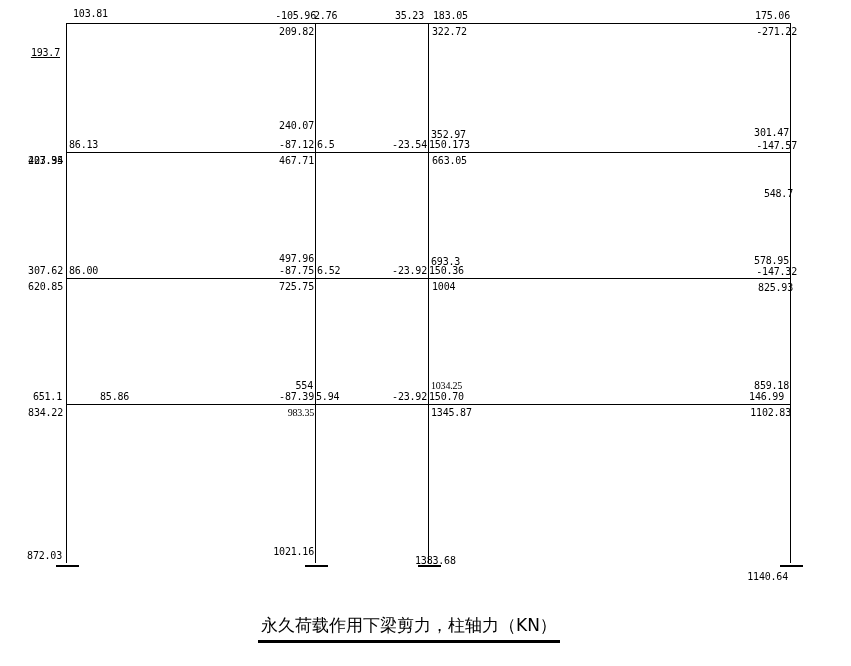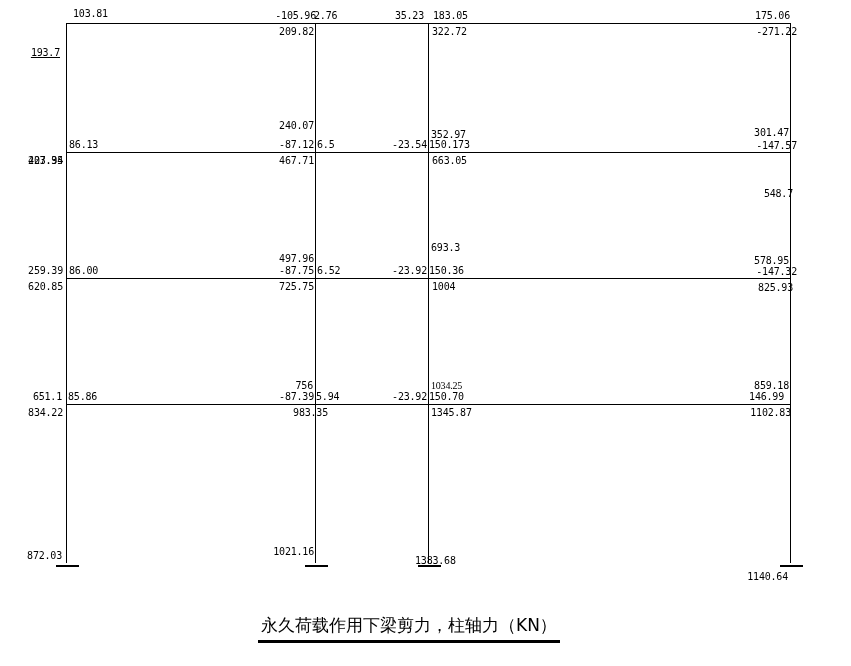--- a/index.html
+++ b/index.html
@@ -71,41 +71,41 @@
       <span class="lbl" style="right: 537px; top: 140px;">-87.12</span>
       <span class="lbl" style="left: 317px; top: 140px;">6.5</span>
       <span class="lbl" style="right: 537px; top: 156px;">467.71</span>
       <span class="lbl" style="left: 431px; top: 130px;">352.97</span>
       <span class="lbl" style="right: 424px; top: 140px;">-23.54</span>
       <span class="lbl" style="left: 429px; top: 140px;">150.173</span>
       <span class="lbl" style="left: 432px; top: 156px;">663.05</span>
       <span class="lbl" style="right: 62px; top: 128px;">301.47</span>
       <span class="lbl" style="right: 54px; top: 141px;">-147.57</span>
       <span class="lbl" style="right: 58px; top: 156px; margin-top: 33px;">548.7</span>
-      <span class="lbl" style="right: 788px; top: 266px;">259.39</span>
+      <span class="lbl" style="right: 788px; top: 266px;">307.62</span>
       <span class="lbl" style="left: 69px; top: 266px;">86.00</span>
       <span class="lbl" style="right: 788px; top: 282px;">620.85</span>
       <span class="lbl" style="right: 537px; top: 254px;">497.96</span>
       <span class="lbl" style="right: 537px; top: 266px;">-87.75</span>
       <span class="lbl" style="left: 317px; top: 266px;">6.52</span>
       <span class="lbl" style="right: 537px; top: 282px;">725.75</span>
-      <span class="lbl" style="left: 431px; top: 243px;">693.3</span>
+      <span class="lbl" style="left: 431px; top: 257px;">693.3</span>
       <span class="lbl" style="right: 424px; top: 266px;">-23.92</span>
       <span class="lbl" style="left: 429px; top: 266px;">150.36</span>
       <span class="lbl" style="left: 432px; top: 282px;">1004</span>
       <span class="lbl" style="right: 62px; top: 256px;">578.95</span>
       <span class="lbl" style="right: 54px; top: 267px;">-147.32</span>
       <span class="lbl" style="right: 58px; top: 283px;">825.93</span>
       <span class="lbl" style="right: 789px; top: 392px;">651.1</span>
-      <span class="lbl" style="left: 68px; top: 392px;">85.86</span>
+      <span class="lbl" style="left: 68px; top: 392px; padding-left: 32px;">85.86</span>
       <span class="lbl" style="right: 788px; top: 408px;">834.22</span>
-      <span class="lbl" style="right: 538px; top: 381px;">756</span>
+      <span class="lbl" style="right: 538px; top: 381px;">554</span>
       <span class="lbl" style="right: 537px; top: 392px;">-87.39</span>
       <span class="lbl" style="left: 316px; top: 392px;">5.94</span>
-      <span class="lbl" style="right: 523px; top: 408px;">983.35</span>
+      <span class="lbl" style="right: 537px; top: 408px; font-family: Liberation Serif, serif;">983.35</span>
       <span class="lbl" style="left: 431px; top: 381px; font-family: Liberation Serif, serif;">1034.25</span>
       <span class="lbl" style="right: 424px; top: 392px;">-23.92</span>
       <span class="lbl" style="left: 429px; top: 392px;">150.70</span>
       <span class="lbl" style="left: 431px; top: 408px;">1345.87</span>
       <span class="lbl" style="right: 62px; top: 381px;">859.18</span>
       <span class="lbl" style="right: 67px; top: 392px;">146.99</span>
       <span class="lbl" style="right: 60px; top: 408px;">1102.83</span>
       <span class="lbl" style="right: 789px; top: 551px;">872.03</span>
       <span class="lbl" style="right: 537px; top: 547px;">1021.16</span>
       <span class="lbl" style="left: 415px; top: 556px;">1383.68</span>

